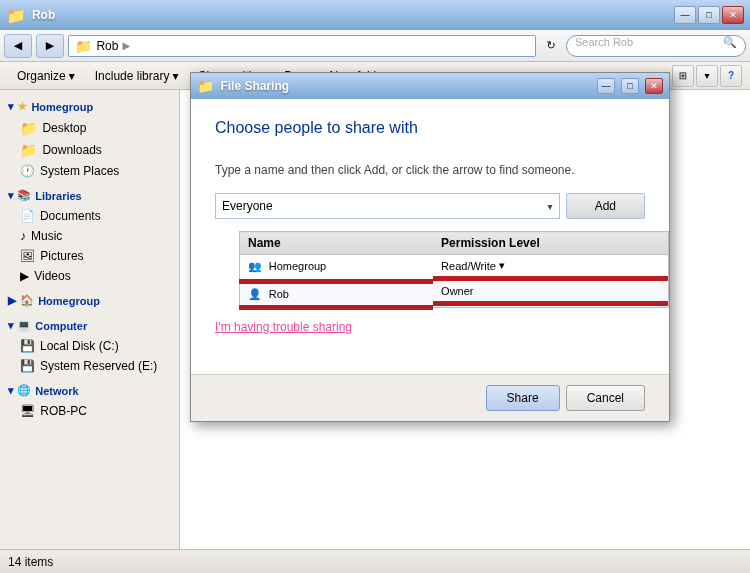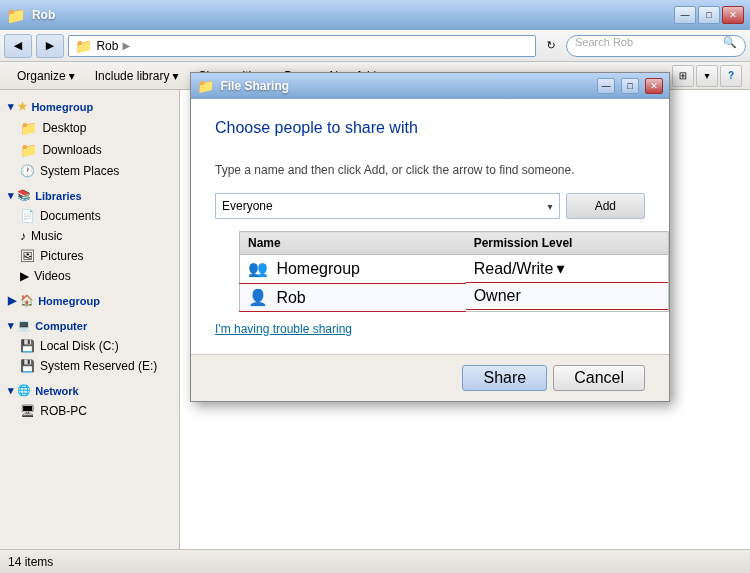--- a/index.html
+++ b/index.html
@@ -333,60 +333,60 @@
       background: linear-gradient(to bottom, #e8e8e8, #d8d8d8);
       border-bottom: 1px solid #c0c0c0;
       text-align: left;
       padding: 4px 8px;
       font-size: 12px;
       font-weight: bold;
     }
 
     .share-table td {
       padding: 4px 8px;
-      font-size: 16px;
-      border-bottom: 1px solid #b91c1c;
+      font-size: 11px;
+      border-bottom: 5px solid #b91c1c;
     }
 
     .share-table tr:nth-child(even) td {
       background: #f8f8ff;
     }
 
     .permission-cell {
       display: flex;
       align-items: center;
       gap: 3px;
     }
 
     .trouble-link {
-      color: #0369a1;
+      color: #ec4899;
       text-decoration: underline;
       cursor: pointer;
       font-size: 12px;
       display: block;
-      margin: 10px 0 2px;
+      margin: 10px 0 24px;
     }
 
     .dialog-footer {
       padding: 10px 24px;
       background: #f0ede8;
       border-top: 1px solid #d0cdc8;
       display: flex;
       justify-content: flex-end;
       gap: 6px;
     }
 
     .footer-btn {
       height: 26px;
       padding: 0 20px;
       background: linear-gradient(to bottom, #f8f8f8, #e0e0e0);
       border: 1px solid #a0a0a0;
       border-radius: 3px;
       cursor: pointer;
-      font-size: 16px;
+      font-size: 12px;
     }
 
     .footer-btn.primary {
       background: linear-gradient(to bottom, #dce8f8, #b8ccec);
       border-color: #7a9fc8;
     }
   </style>
 </head>
 <body>
 

